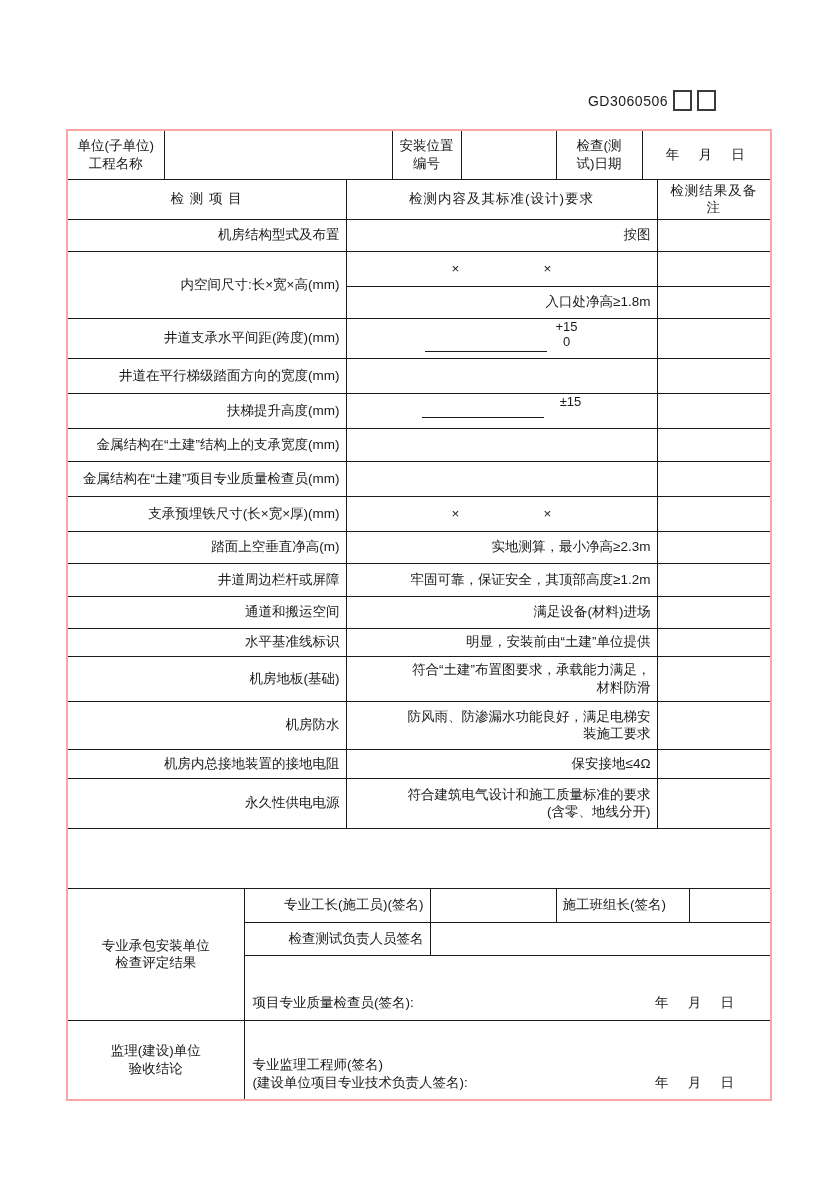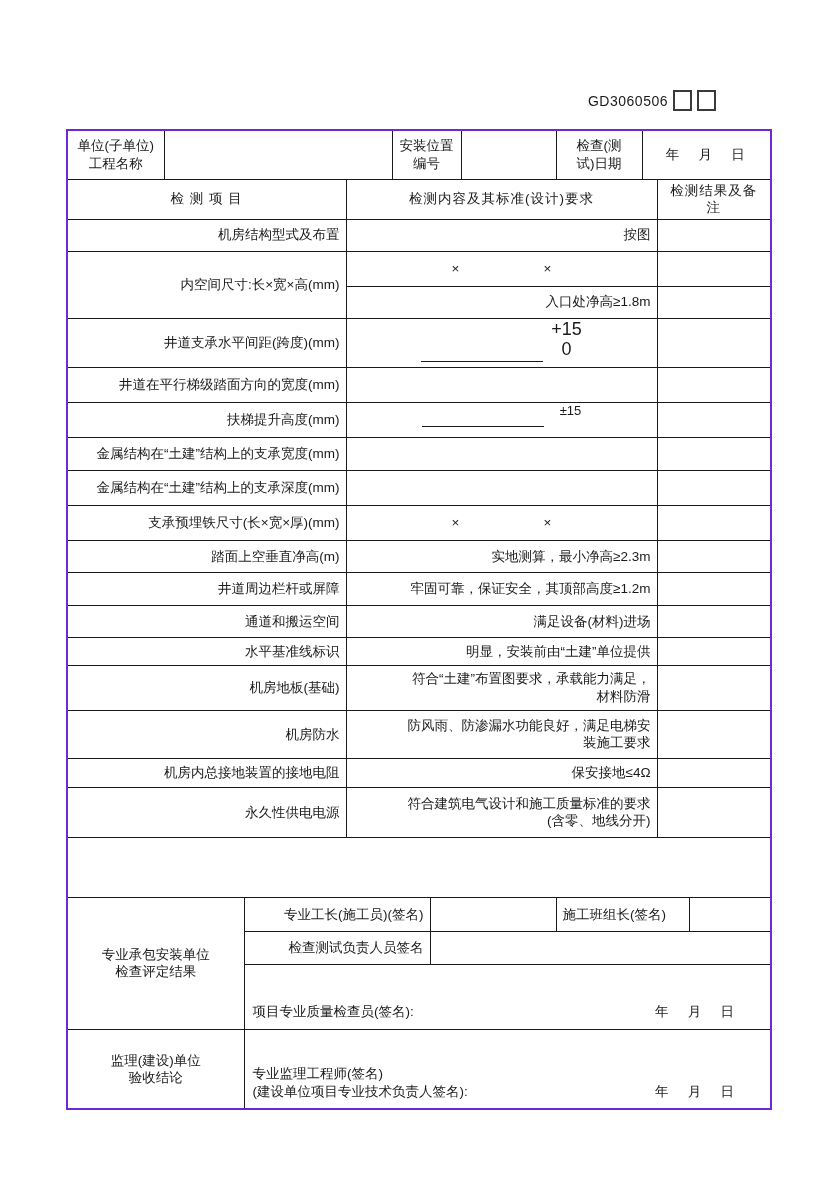--- a/index.html
+++ b/index.html
@@ -3,31 +3,31 @@
 <meta charset="utf-8">
 <style>
   * { box-sizing: border-box; }
   html,body { margin:0; padding:0; background:#ffffff; }
   body { width:838px; height:1186px; font-family:"Liberation Sans", sans-serif; color:#1a1a1a; }
   .page { width:838px; height:1186px; padding-top:80px; }
   .form-title { margin:0; text-align:center; font-size:23px; font-weight:bold; letter-spacing:1px; }
   .code-row { width:706px; margin:10px auto 15px 66px; text-align:right; padding-right:56px; height:24px; }
   .code-text { font-size:14px; letter-spacing:0.5px; vertical-align:middle; }
   .code-box { display:inline-block; width:19px; height:21px; border:2px solid #3a3a3a; vertical-align:middle; margin-left:5px; background:#fff; }
-  table.form { border-collapse:collapse; table-layout:fixed; width:706px; margin-left:66px; border:2px solid #6d28d9; }
+  table.form { border-collapse:collapse; table-layout:fixed; width:706px; margin-left:66px; border:2px solid #fca5a5; }
   td { border:1px solid #1a1a1a; font-size:13.5px; line-height:1.3; padding:2px 6px; vertical-align:middle; overflow:hidden; }
   .pre { white-space:pre-line; }
   .ctr { text-align:left; }
   .lbl { text-align:center; }
   .head { text-align:center; letter-spacing:1px; }
   .content { text-align:right; padding-left:8px; }
   .xx-wrap { display:flex; justify-content:center; gap:84px; }
   .tol-wrap { display:flex; align-items:flex-end; justify-content:center; padding-bottom:3px; }
   .blank-line { display:inline-block; width:122px; height:14px; border-bottom:1px solid #1a1a1a; }
-  .tol-stack { display:inline-flex; flex-direction:column; align-items:center; font-size:18px; line-height:1.15; margin-left:8px; transform:translateY(-2px); }
+  .tol-stack { display:inline-flex; flex-direction:column; align-items:center; font-size:13px; line-height:1.15; margin-left:8px; transform:translateY(-2px); }
   .tol-single { font-size:13px; margin-left:16px; transform:translateY(-7px); }
   .sig-bottom-cell { vertical-align:bottom; padding:4px 8px 8px 8px;margin-top:40px; }
   .sig-flex { display:flex; justify-content:space-between; align-items:flex-end; }
   .sig-date { padding-right:26px; letter-spacing:2px; white-space:pre; }
   .date-ctr { text-align:center; letter-spacing:2px; white-space:pre; }
 </style>
 </head>
 <body>
 
 <div class="page">
@@ -123,21 +123,21 @@
       <td colspan="2"></td>
     </tr>
 
     <tr style="height:33px">
       <td colspan="3" class="content">金属结构在“土建”结构上的支承宽度(mm)</td>
       <td colspan="6" class="content"></td>
       <td colspan="2"></td>
     </tr>
 
     <tr style="height:35px">
-      <td colspan="3" class="content">金属结构在“土建”结构上的支承深度(mm)</td>
+      <td colspan="3" class="content">金属结构在“土建”项目专业质量检查员(mm)</td>
       <td colspan="6" class="content"></td>
       <td colspan="2"></td>
     </tr>
 
     <tr style="height:35px">
       <td colspan="3" class="content">支承预埋铁尺寸(长×宽×厚)(mm)</td>
       <td colspan="6">
         <div class="xx-wrap">
           <span>×</span>
           <span>×</span>

